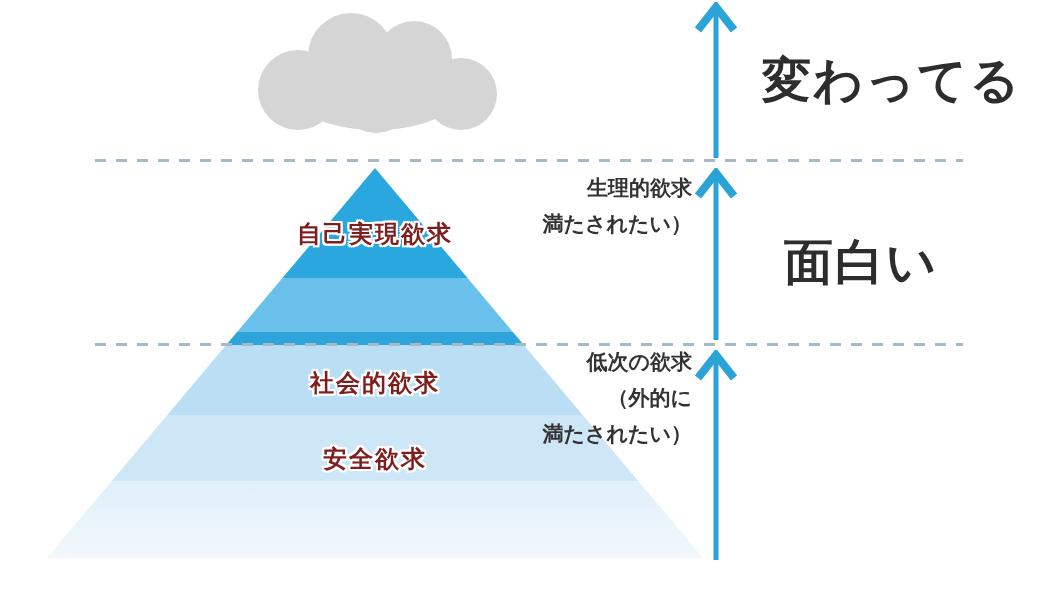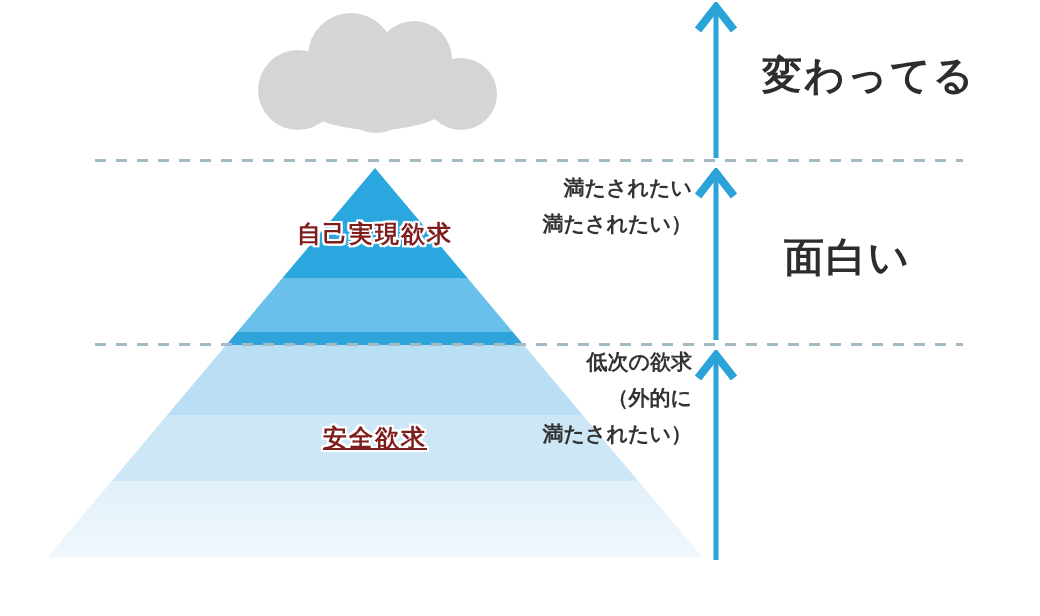--- a/index.html
+++ b/index.html
@@ -59,39 +59,39 @@
     left:0; width:100%;
     text-align:center;
     font-size:24px;
     font-weight:700;
     color:#7f1d1d;
     letter-spacing:2px;
     text-shadow:
       -2px -2px 0 #fff, 2px -2px 0 #fff, -2px 2px 0 #fff, 2px 2px 0 #fff,
       0 -2px 0 #fff, 0 2px 0 #fff, -2px 0 0 #fff, 2px 0 0 #fff;
   }
-  .pl0{top:50px;} .pl1{top:128px;} .pl2{top:199px;} .pl3{top:254px;text-decoration:underline;} .pl4{top:337px;}
+  .pl0{top:50px;} .pl1{top:128px;} .pl2{top:199px;} .pl3{top:275px;} .pl4{top:337px;}
   
   .note{
     position:absolute;
     left:420px;
     width:272px;
     text-align:right;
     font-size:21px;
     line-height:36px;
     font-weight:600;
     color:#333333;
     z-index:7;
   }
   .note.higher{ top:170px; }
   .note.lower{ top:344px; }
   
   .big-label{
     position:absolute;
-    font-size:40px;
+    font-size:49px;
     font-weight:800;
     color:#2d2d2d;
     letter-spacing:2px;
     line-height:1.2;
   }
   .big-top{ left:762px; top:51px; }
   .big-mid{ left:784px; top:233px; }
   .big-bot{ left:788px; top:419px; }
   
   .arrow{
@@ -128,25 +128,26 @@
     <div class="band b1" style="background: rgb(105, 192, 234);"></div>
     <div class="band b2" style="background: rgb(46, 164, 218);"></div>
     <div class="band b3" style="background: rgb(186, 222, 244);"></div>
     <div class="band b4" style="background: rgb(206, 231, 247);"></div>
     <div class="band b5" style="background: rgb(226, 240, 250);"></div>
     <div class="pyramid-fade"></div>
   </div>
 
   <div class="pyr-labels">
     <div class="pyr-label pl0">自己実現欲求</div>
+    <div class="pyr-label pl2">社会的欲求</div>
     <div class="pyr-label pl3">安全欲求</div>
   </div>
 
   <div class="note higher">
-    <div>満たされたい</div>
+    <div>生理的欲求</div>
     <div>満たされたい）</div>
   </div>
 
   <div class="note lower">
     <div>低次の欲求</div>
     <div>（外的に</div>
     <div>満たされたい）</div>
   </div>
 
   <svg class="arrow arrow1" viewBox="0 0 44 158">

